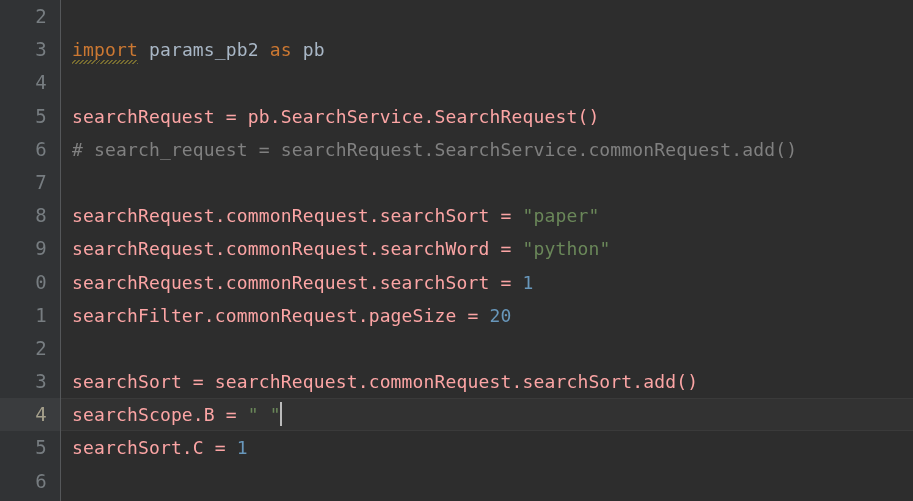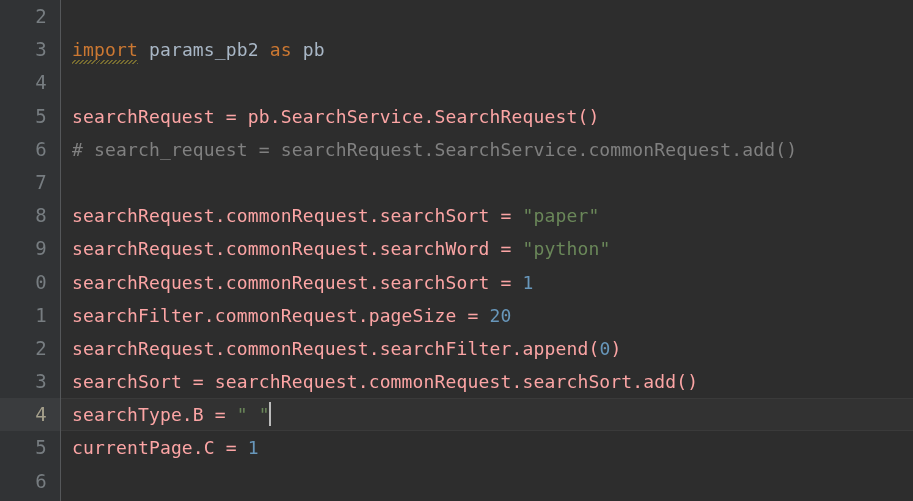--- a/index.html
+++ b/index.html
@@ -153,20 +153,20 @@
       <div class="row"><div class="ln-cell">2</div><div class="code-cell"></div></div>
       <div class="row"><div class="ln-cell">3</div><div class="code-cell"><span class="t-kw squiggle">import</span><span class="t-plain"> </span><span class="t-ident">params_pb2</span><span class="t-plain"> </span><span class="t-kw">as</span><span class="t-plain"> </span><span class="t-ident">pb</span></div></div>
       <div class="row"><div class="ln-cell">4</div><div class="code-cell"></div></div>
       <div class="row"><div class="ln-cell">5</div><div class="code-cell"><span class="t-plain">searchRequest = pb.SearchService.SearchRequest()</span></div></div>
       <div class="row"><div class="ln-cell">6</div><div class="code-cell"><span class="t-comment"># search_request = searchRequest.SearchService.commonRequest.add()</span></div></div>
       <div class="row"><div class="ln-cell">7</div><div class="code-cell"></div></div>
       <div class="row"><div class="ln-cell">8</div><div class="code-cell"><span class="t-plain">searchRequest.commonRequest.searchSort = </span><span class="t-str">"paper"</span></div></div>
       <div class="row"><div class="ln-cell">9</div><div class="code-cell"><span class="t-plain">searchRequest.commonRequest.searchWord = </span><span class="t-str">"python"</span></div></div>
       <div class="row"><div class="ln-cell">0</div><div class="code-cell"><span class="t-plain">searchRequest.commonRequest.searchSort = </span><span class="t-num">1</span></div></div>
       <div class="row"><div class="ln-cell">1</div><div class="code-cell"><span class="t-plain">searchFilter.commonRequest.pageSize = </span><span class="t-num">20</span></div></div>
-      <div class="row"><div class="ln-cell">2</div><div class="code-cell"><span class="t-plain">searchRequest.commonRequest.searchFilter.append(</span><span class="t-num">0</span><span class="t-plain">)</span></div></div>
+      <div class="row"><div class="ln-cell">2</div></div>
       <div class="row"><div class="ln-cell">3</div><div class="code-cell"><span class="t-plain">searchSort = searchRequest.commonRequest.searchSort.add()</span></div></div>
-      <div class="row current"><div class="row-bg"></div><div class="ln-cell">4</div><div class="code-cell"><span class="t-plain">searchType.B = </span><span class="t-str">" "</span><span class="caret"></span></div></div>
-      <div class="row"><div class="ln-cell">5</div><div class="code-cell"><span class="t-plain">currentPage.C = </span><span class="t-num">1</span></div></div>
+      <div class="row current"><div class="row-bg"></div><div class="ln-cell">4</div><div class="code-cell"><span class="t-plain">searchScope.B = </span><span class="t-str">" "</span><span class="caret"></span></div></div>
+      <div class="row"><div class="ln-cell">5</div><div class="code-cell"><span class="t-plain">searchSort.C = </span><span class="t-num">1</span></div></div>
       <div class="row"><div class="ln-cell">6</div></div>
       <div class="row"><div class="ln-cell">7</div><div class="code-cell"></div></div>
     </div>
 </div>
 
 </body></html>

